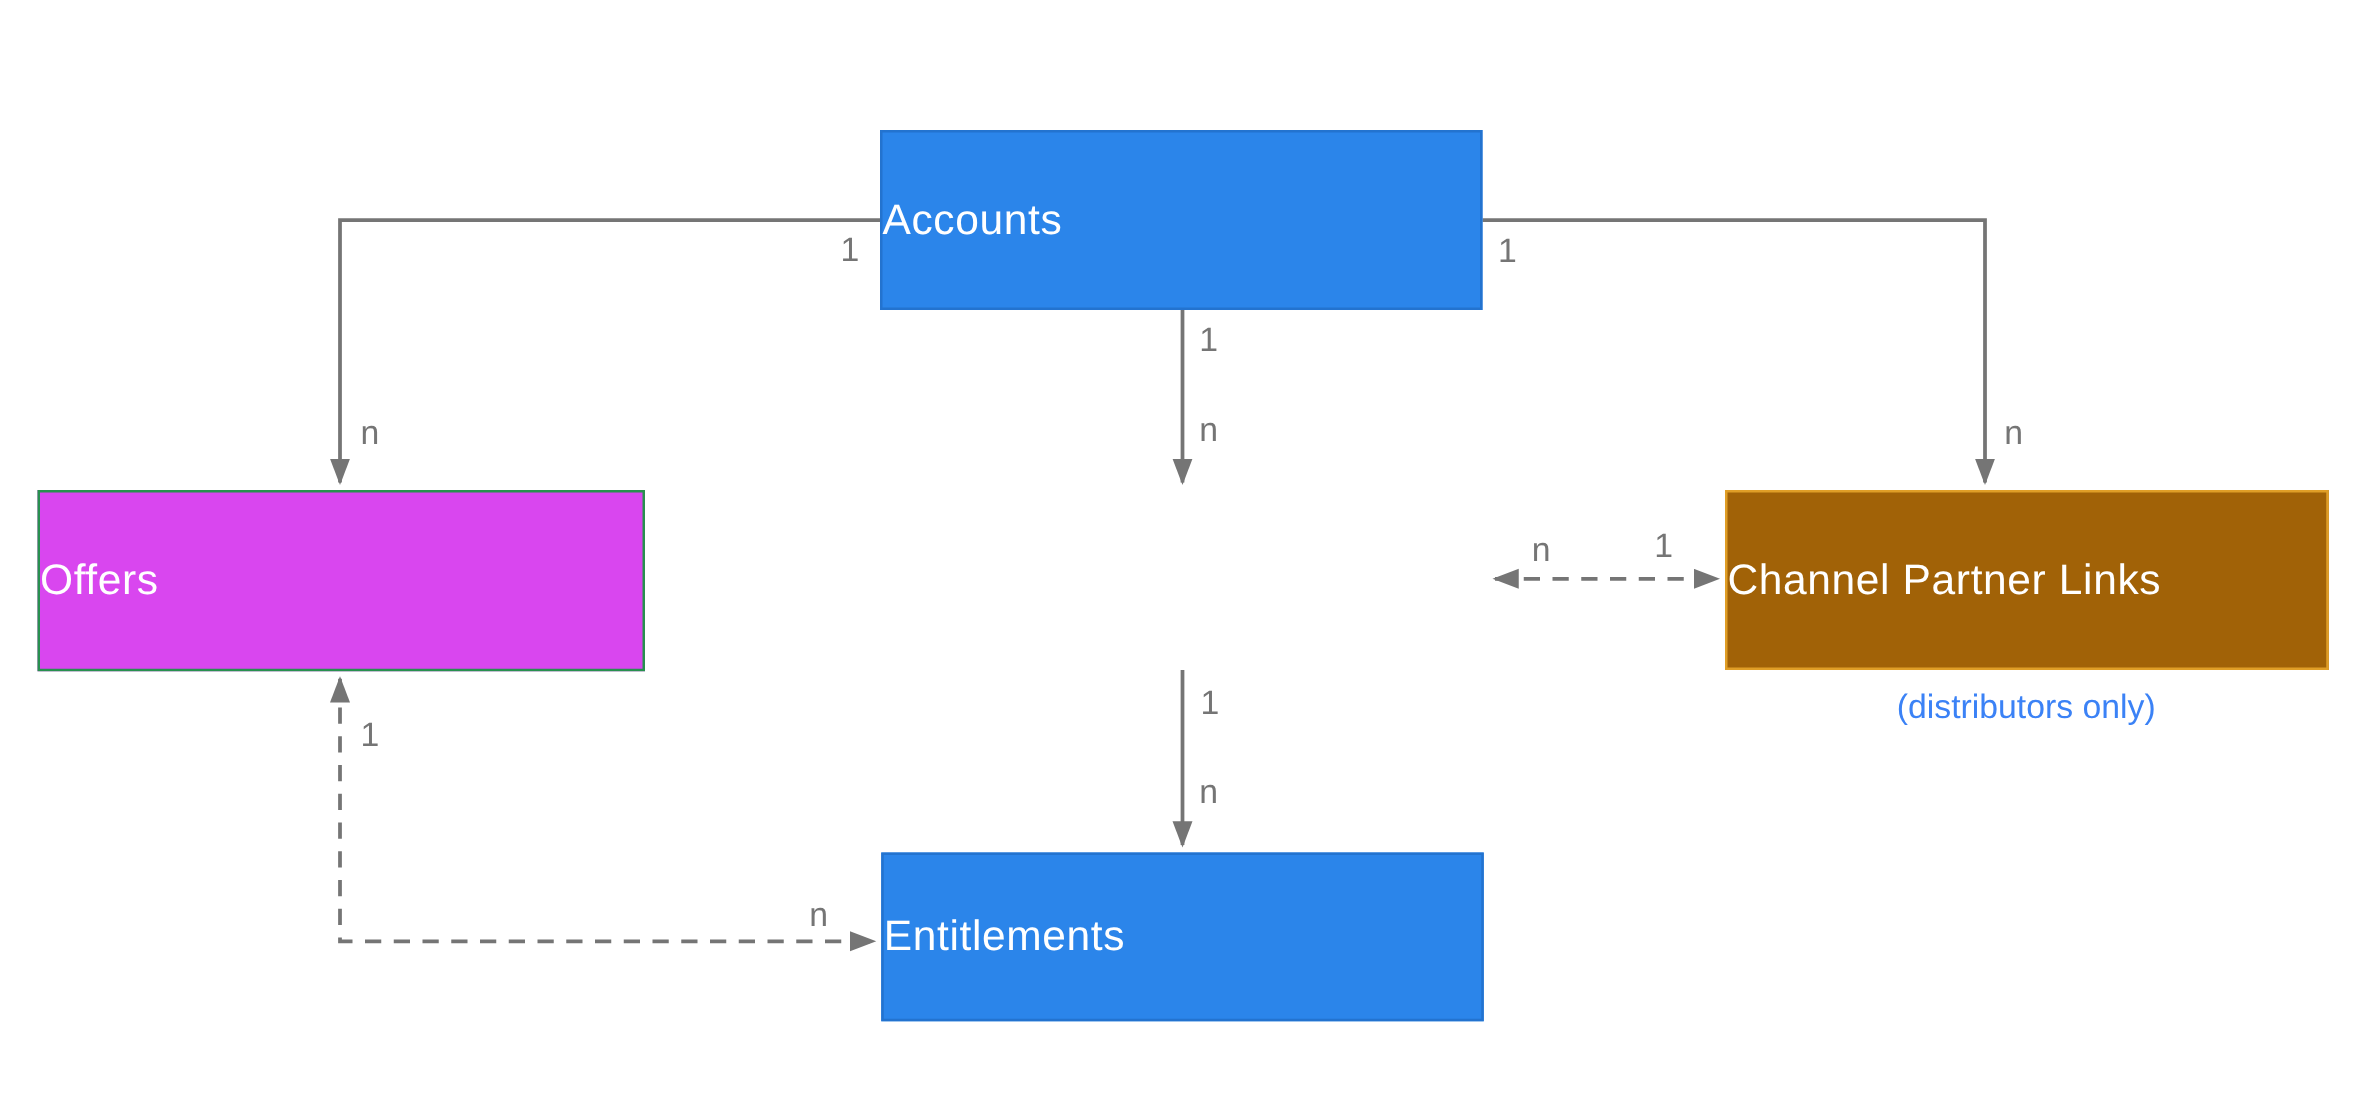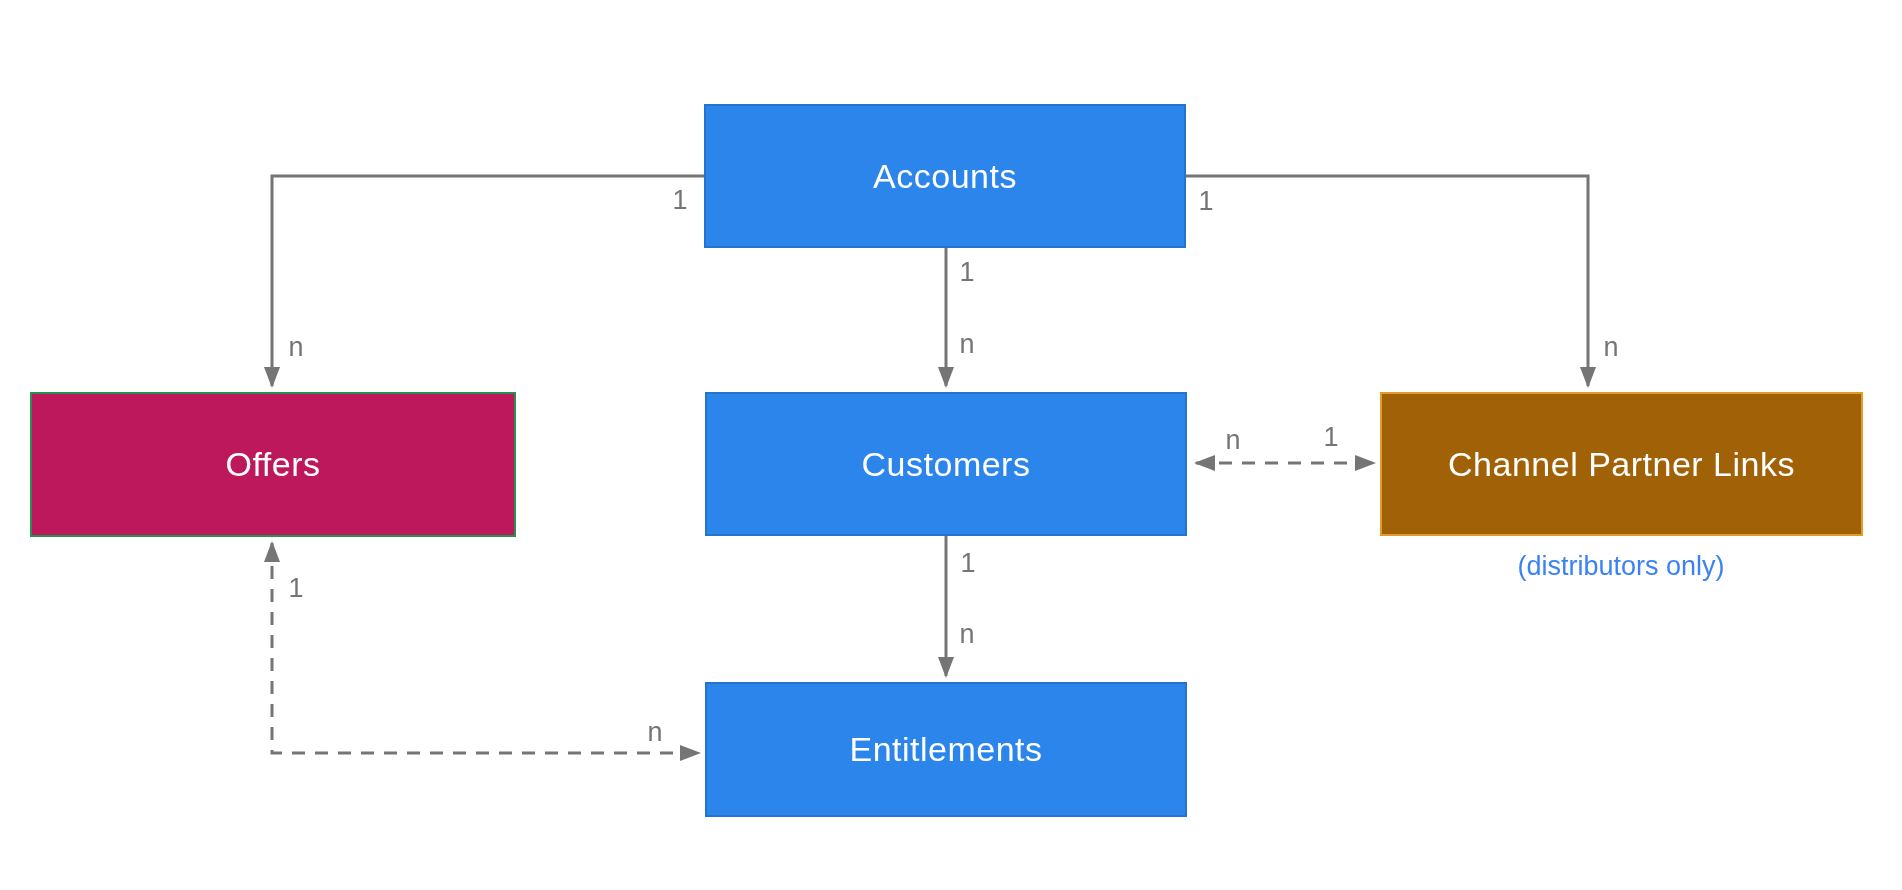--- a/index.html
+++ b/index.html
@@ -13,28 +13,27 @@
   }
   #edges-svg {
     position: absolute;
     left: 0; top: 0;
     width: 1902px; height: 890px;
   }
   .node {
     position: absolute;
     display: flex;
     align-items: center;
-    justify-content: center;
     color: #ffffff;
     font-size: 34px;
     letter-spacing: 0.5px;
     box-sizing: border-box;
   }
   .node.blue   { background: #2b85ea; border: 2px solid #2373cf; }
-  .node.green  { background: #be185d; border: 2px solid #28904f; }
+  .node.green  { background: #d946ef; border: 2px solid #28904f; }
   .node.yellow { background: #a16207; border: 2px solid #e09e27; }
   .edge-label {
     position: absolute;
     transform: translate(-50%, -50%);
     font-size: 27px;
     color: #757575;
     white-space: nowrap;
   }
   .node-caption {
     position: absolute;
@@ -66,23 +65,20 @@
   </svg>
 
   <div class="node blue" style="left:704px; top:104px; width:482px; height:144px;">
     <span>Accounts</span>
   </div>
 
   <div class="node green" style="left:30px; top:392px; width:486px; height:145px;">
     <span>Offers</span>
   </div>
 
-  <div class="node blue" style="left:705px; top:392px; width:482px; height:144px;">
-    <span>Customers</span>
-  </div>
 
   <div class="node yellow" style="left:1380px; top:392px; width:483px; height:144px;">
     <span>Channel Partner Links</span>
   </div>
 
   <div class="node blue" style="left:705px; top:682px; width:482px; height:135px;">
     <span>Entitlements</span>
   </div>
 
   <div class="node-caption" style="left:1621px; top:566px;">(distributors only)</div>

